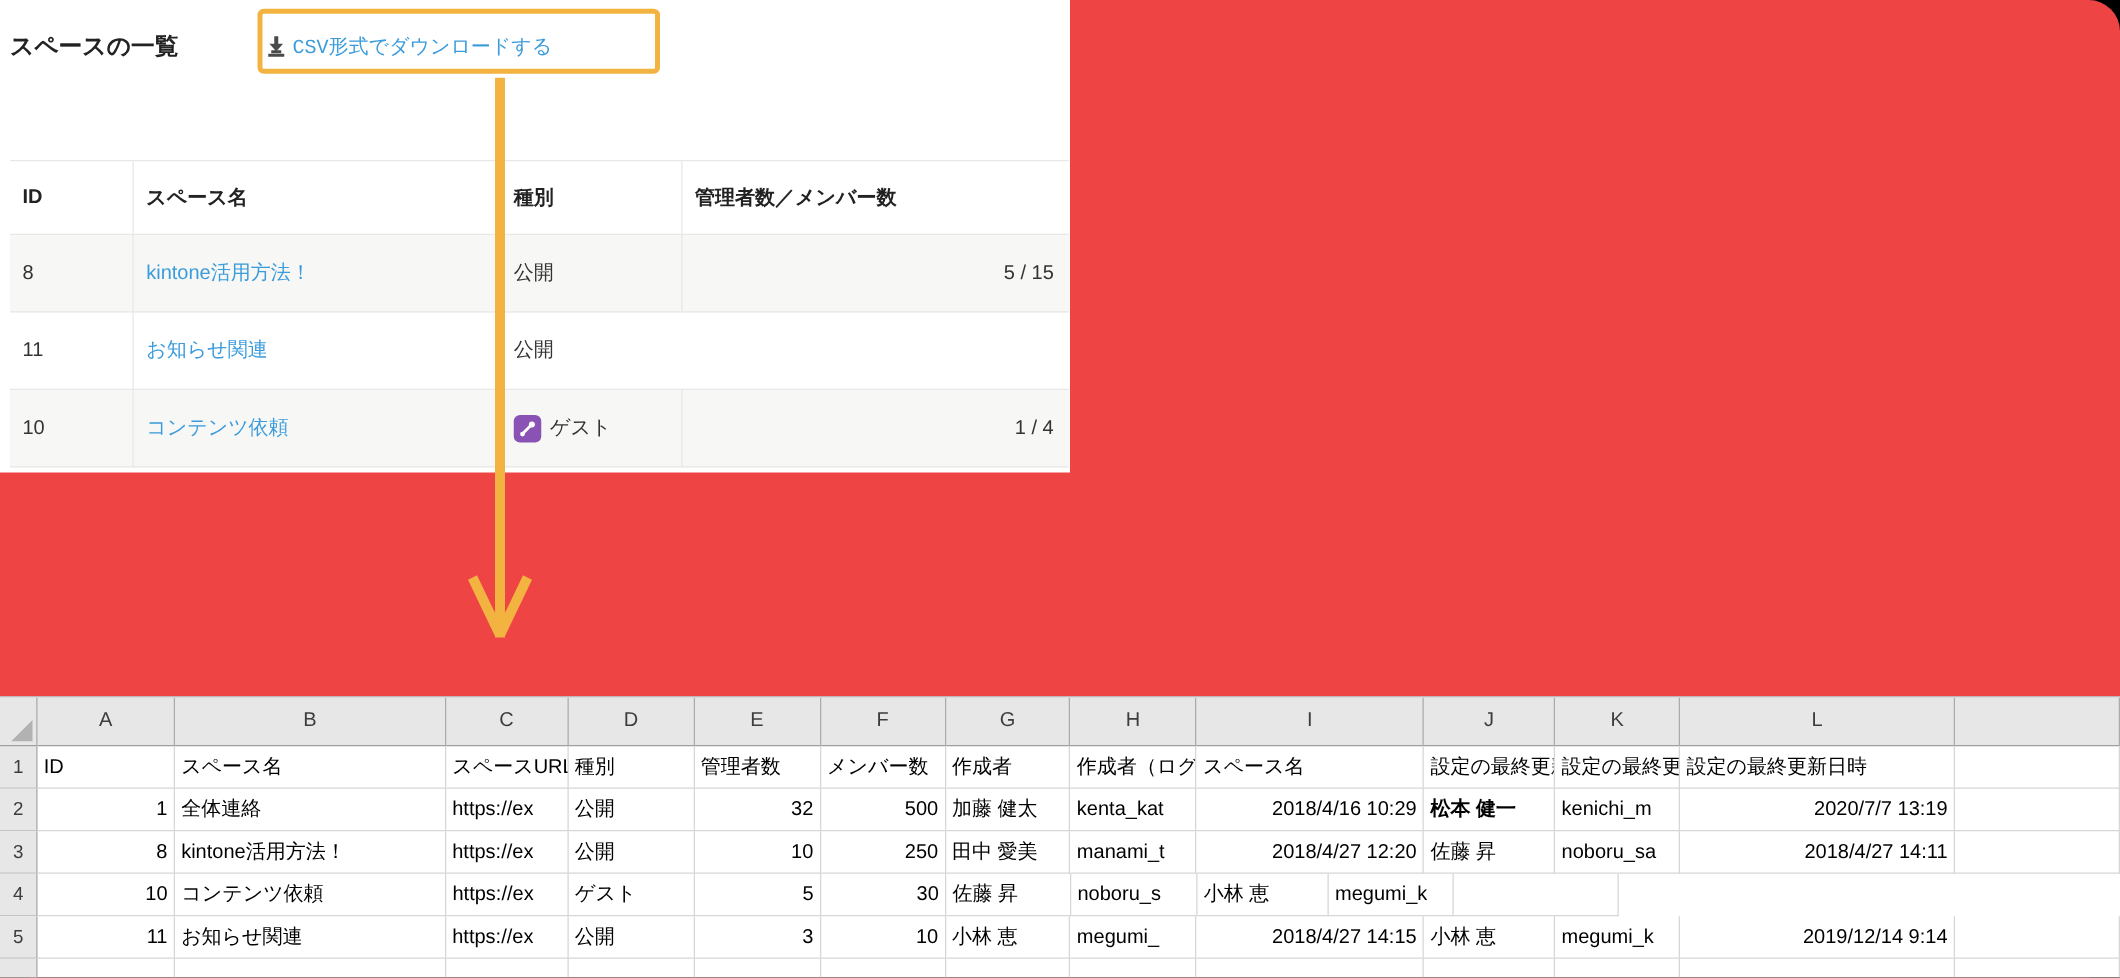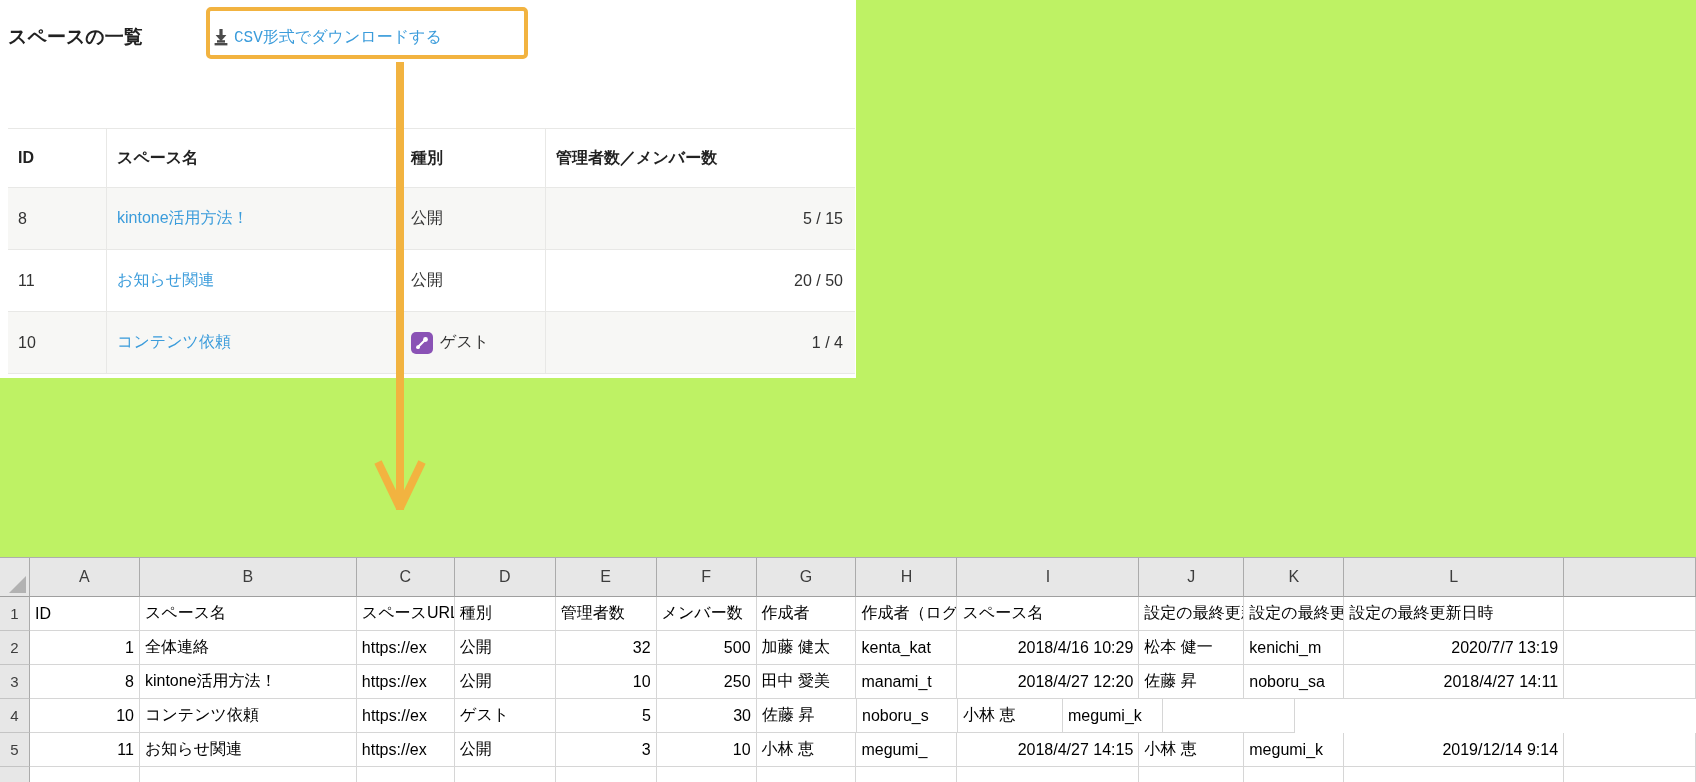--- a/index.html
+++ b/index.html
@@ -1,18 +1,18 @@
 <!DOCTYPE html>
 <html lang="ja"><head>
 <meta charset="utf-8">
 <style>
   * { margin:0; padding:0; box-sizing:border-box; }
   html,body { width:1696px; height:782px; background:#000; overflow:hidden;
               font-family:"Liberation Sans","DejaVu Sans",sans-serif; }
-  .stage { position:relative; width:1696px; height:782px; background:#bef264; }
+  .stage { position:relative; width:1696px; height:782px; background:#ef4444;border-radius:25px; }
 
   
   .panel { position:absolute; left:0; top:0; width:856px; height:378px; background:#fff; }
   .page-title { position:absolute; left:8px; top:24px; font-size:19px; font-weight:bold; color:#222; }
   .dl-icon { position:absolute; left:212px; top:28px; width:18px; height:18px; }
   .dl-link { position:absolute; left:234px; top:27px; font-size:16px; color:#3b9cdb; text-decoration:none; cursor:pointer; white-space:nowrap;font-family:Liberation Mono, monospace; }
   .highlight-box { position:absolute; left:206px; top:7px; width:322px; height:52px;
                    border:4px solid #f2b340; border-radius:5px; pointer-events:none; }
 
   .k-table { position:absolute; left:8px; top:128px; width:847px; font-size:16px; color:#333; }
@@ -85,21 +85,20 @@
             </div>
             <div class="k-cell k-c2">公開</div>
             <div class="k-cell k-c3">5 / 15</div>
           </div>
           <div class="k-row">
             <div class="k-cell k-c0">11</div>
             <div class="k-cell k-c1">
               <a class="k-link">お知らせ関連</a>
             </div>
             <div class="k-cell k-c2">公開</div>
-            <div class="k-cell k-c3">20 / 50</div>
           </div>
           <div class="k-row stripe">
             <div class="k-cell k-c0">10</div>
             <div class="k-cell k-c1">
               <a class="k-link">コンテンツ依頼</a>
             </div>
             <div class="k-cell k-c2"><span class="guest-badge">
                 <svg width="14" height="14" viewBox="0 0 14 14">
                   <line x1="3" y1="11" x2="10" y2="4" stroke="#fff" stroke-width="2.2"></line>
                   <circle cx="10.5" cy="3.5" r="2.4" fill="#fff"></circle>
@@ -158,21 +157,21 @@
           <div class="sh-rownum">2</div>
           <div class="sh-cell right" style="width: 110px;">1</div>
           <div class="sh-cell" style="width: 217px;">全体連絡</div>
           <div class="sh-cell" style="width: 98px;">https://ex</div>
           <div class="sh-cell" style="width: 101px;">公開</div>
           <div class="sh-cell right" style="width: 101px;">32</div>
           <div class="sh-cell right" style="width: 100px;">500</div>
           <div class="sh-cell" style="width: 100px;">加藤 健太</div>
           <div class="sh-cell" style="width: 101px;">kenta_kat</div>
           <div class="sh-cell right" style="width: 182px;">2018/4/16 10:29</div>
-          <div class="sh-cell" style="width: 105px;">松本 健一</div>
+          <div class="sh-cell" style="width: 105px; font-weight: bold;">松本 健一</div>
           <div class="sh-cell" style="width: 100px;">kenichi_m</div>
           <div class="sh-cell right" style="width: 220px;">2020/7/7 13:19</div>
           <div class="sh-cell" style="width: 132px;"></div>
         </div>
         <div class="sh-row">
           <div class="sh-rownum">3</div>
           <div class="sh-cell right" style="width: 110px;">8</div>
           <div class="sh-cell" style="width: 217px;">kintone活用方法！</div>
           <div class="sh-cell" style="width: 98px;">https://ex</div>
           <div class="sh-cell" style="width: 101px;">公開</div>

